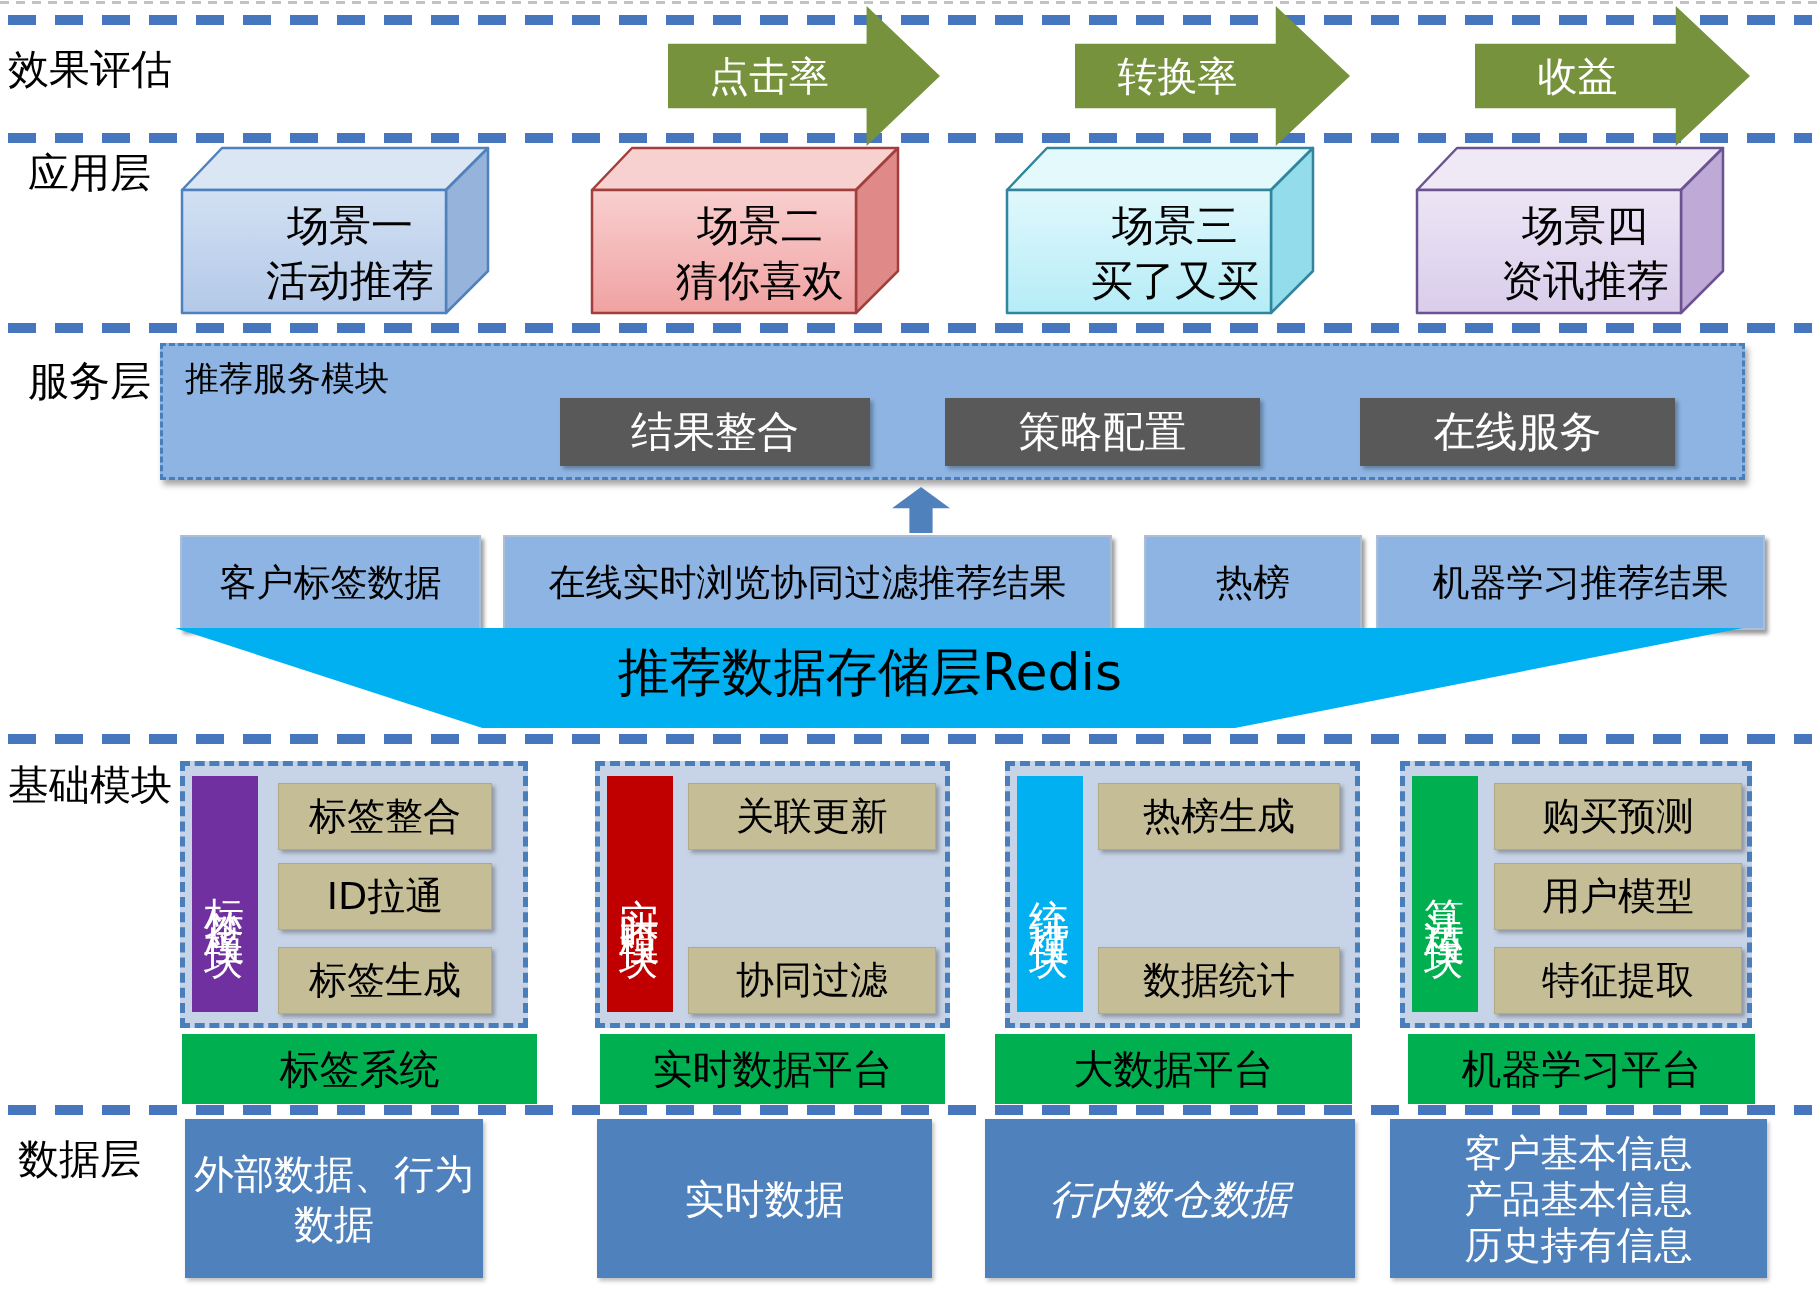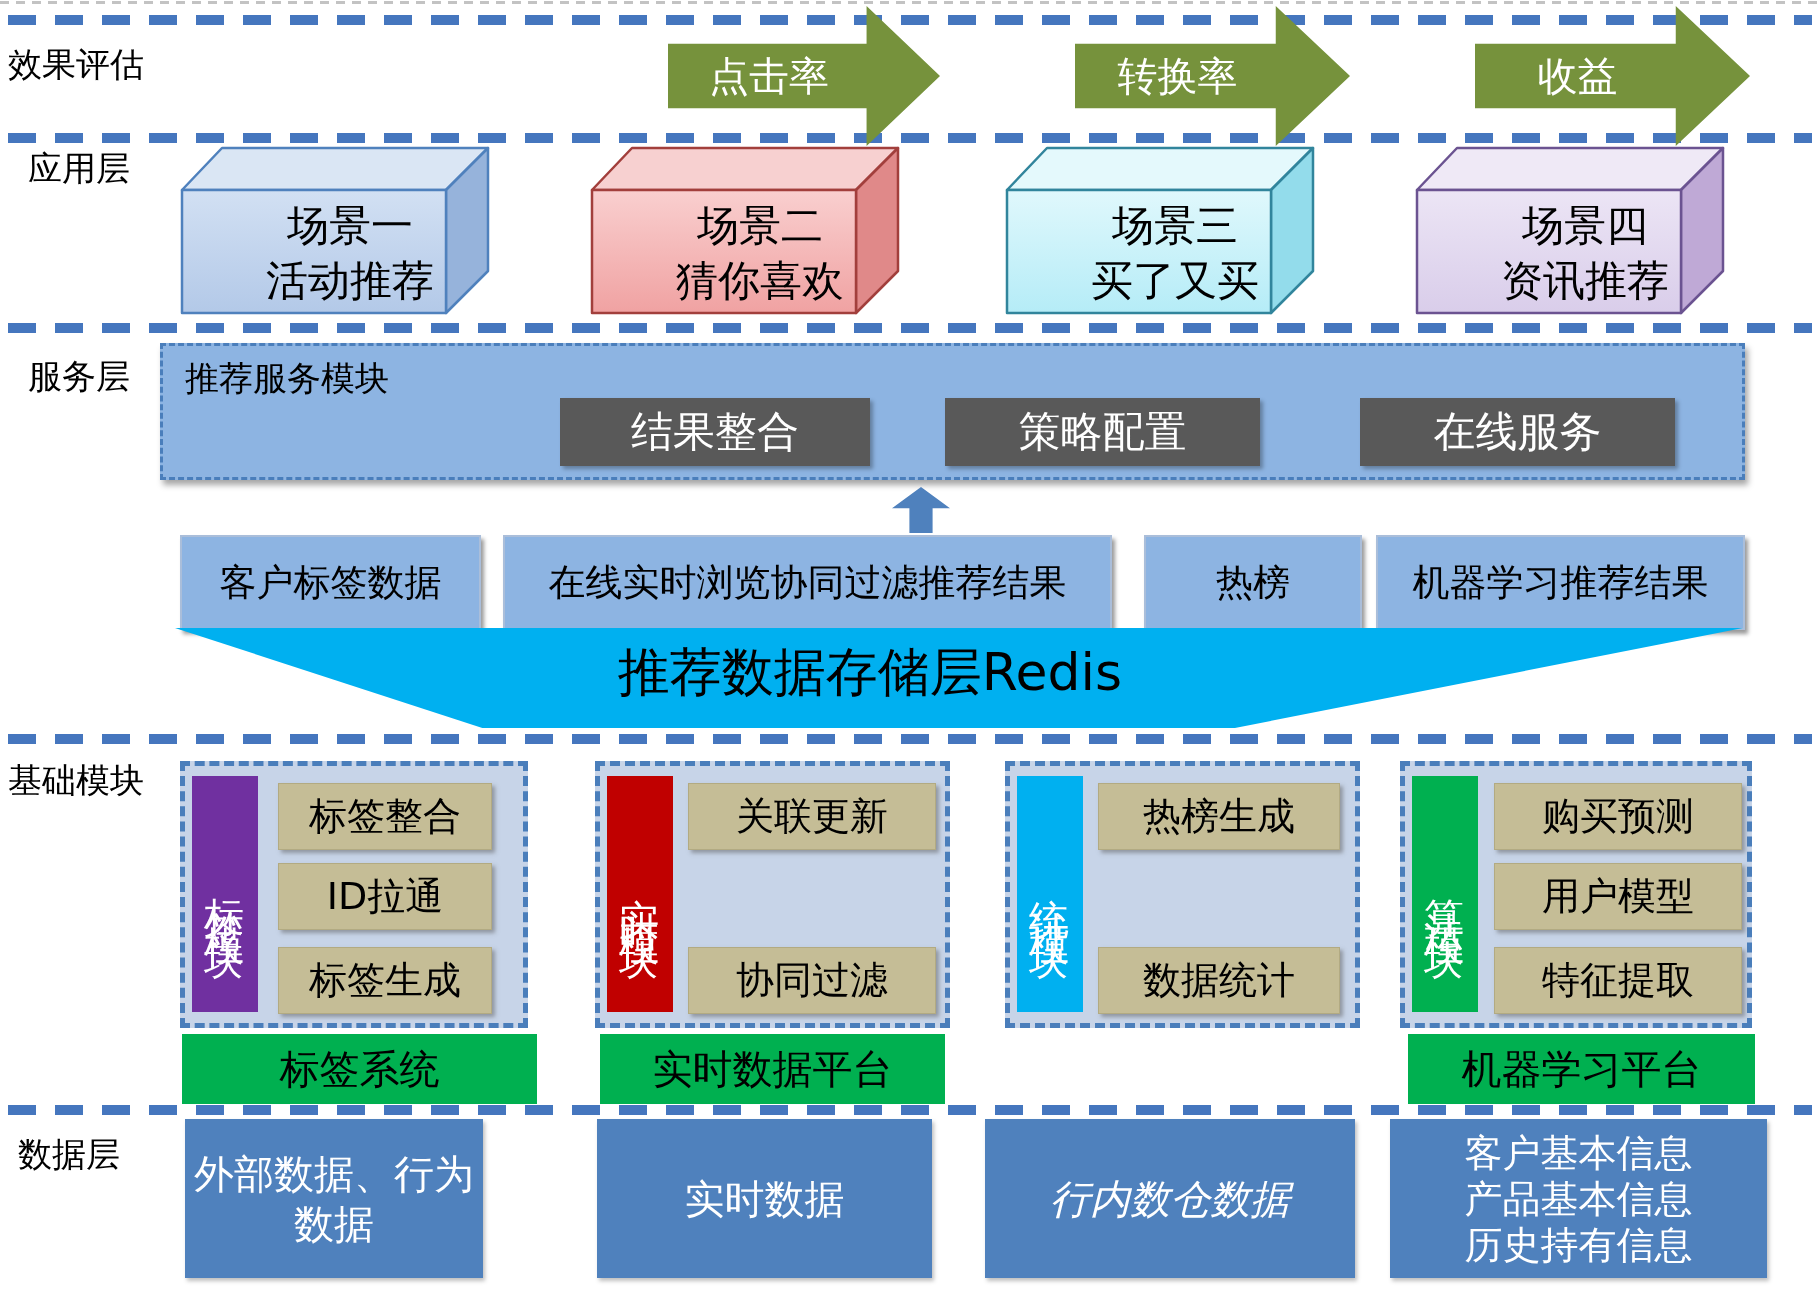--- a/index.html
+++ b/index.html
@@ -1,19 +1,19 @@
 <!DOCTYPE html>
 <html><head>
 <meta charset="utf-8">
 <style>
   html,body{margin:0;padding:0;background:#fff;}
   body{font-family:"DejaVu Sans","Liberation Sans",sans-serif;}
   #stage{position:relative;width:1819px;height:1289px;background:#fff;overflow:hidden;}
   .abs{position:absolute;}
-  .rowlabel{font-size:34px;color:#000;white-space:nowrap;}
+  .rowlabel{font-size:41px;color:#000;white-space:nowrap;}
   .graydots{height:3px;background:repeating-linear-gradient(90deg,#c3c3c3 0 9px,transparent 9px 16px);}
   .bluedash{height:10px;background:repeating-linear-gradient(90deg,#4576be 0 28px,transparent 28px 47px);}
   .evarrow{display:flex;align-items:center;justify-content:center;
     clip-path:polygon(0% 27%,73% 27%,73% 0%,100% 50%,73% 100%,73% 73%,0% 73%);}
   .evarrow span{color:#fff;font-size:40px;margin-right:70px;white-space:nowrap;}
   .cubetxt{display:flex;flex-direction:column;align-items:center;justify-content:center;
     font-size:42px;line-height:55px;color:#000;text-align:center;margin-left:36px;}
   .svcbox{background:#8db4e2;border:3px dashed #4a7ebb;box-shadow:3px 5px 6px rgba(0,0,0,.35);}
   .svctitle{font-size:34px;color:#000;white-space:nowrap;}
   .darkbox{background:#595959;color:#fff;font-size:42px;display:flex;align-items:center;justify-content:center;
@@ -131,21 +131,21 @@
   </div>
   <div class="abs darkbox" style="left:560px;top:398px;width:310px;height:68px;">结果整合</div>
   <div class="abs darkbox" style="left:945px;top:398px;width:315px;height:68px;">策略配置</div>
   <div class="abs darkbox" style="left:1360px;top:398px;width:315px;height:68px;">在线服务</div>
 
   <div class="abs uparrow" style="left:892px;top:487px;width:58px;height:46px;"></div>
 
   <div class="abs cachebox" style="left:180px;top:535px;width:297px;height:91px;">客户标签数据</div>
   <div class="abs cachebox" style="left:503px;top:535px;width:605px;height:91px;">在线实时浏览协同过滤推荐结果</div>
   <div class="abs cachebox" style="left:1144px;top:535px;width:214px;height:91px;">热榜</div>
-  <div class="abs cachebox" style="left:1376px;top:535px;width:365px;height:91px;">机器学习推荐结果</div>
+  <div class="abs cachebox" style="left:1376px;top:535px;width:365px;height:91px;padding-left:20px;">机器学习推荐结果</div>
 
   <div class="abs trap" style="left: 175px; top: 628px; width: 1568px; height: 100px; background-color: rgb(0, 176, 240);"></div>
   <div class="abs redistxt" style="left:480px;top:638px;width:780px;">推荐数据存储层Redis</div>
 
   <div class="abs group" style="left:180px;top:761px;width:338px;height:257px;"></div>
   <div class="abs vbar" style="left: 192px; top: 776px; width: 66px; height: 236px; background-color: rgb(112, 48, 160);">标签模块</div>
   <div class="abs tanbox" style="left:278px;top:783px;width:212px;height:65px;">标签整合</div>
   <div class="abs tanbox" style="left:278px;top:863px;width:212px;height:65px;">ID拉通</div>
   <div class="abs tanbox" style="left:278px;top:947px;width:212px;height:65px;">标签生成</div>
 
@@ -160,20 +160,21 @@
   <div class="abs tanbox" style="left:1098px;top:947px;width:240px;height:65px;">数据统计</div>
 
   <div class="abs group" style="left:1400px;top:761px;width:342px;height:257px;"></div>
   <div class="abs vbar" style="left: 1412px; top: 776px; width: 66px; height: 236px; background-color: rgb(0, 176, 80);">算法模块</div>
   <div class="abs tanbox" style="left:1494px;top:783px;width:246px;height:65px;">购买预测</div>
   <div class="abs tanbox" style="left:1494px;top:863px;width:246px;height:65px;">用户模型</div>
   <div class="abs tanbox" style="left:1494px;top:947px;width:246px;height:65px;">特征提取</div>
 
   <div class="abs platform" style="left:182px;top:1034px;width:355px;height:70px;">标签系统</div>
   <div class="abs platform" style="left:600px;top:1034px;width:345px;height:70px;">实时数据平台</div>
+  <div class="abs platform" style="left:995px;top:1034px;width:357px;height:70px;">大数据平台</div>
   <div class="abs platform" style="left:1408px;top:1034px;width:347px;height:70px;">机器学习平台</div>
 
   <div class="abs databox" style="left:185px;top:1119px;width:290px;height:159px;padding:0 4px;">外部数据、行为数据</div>
   <div class="abs databox" style="left:597px;top:1119px;width:335px;height:159px;">实时数据</div>
   <div class="abs databox" style="left:985px;top:1119px;width:370px;height:159px;font-style:italic;">行内数仓数据</div>
   <div class="abs databox" style="left:1390px;top:1119px;width:377px;height:159px;font-size:38px;line-height:46px;">客户基本信息
 产品基本信息
 历史持有信息</div>
 
 </div>

